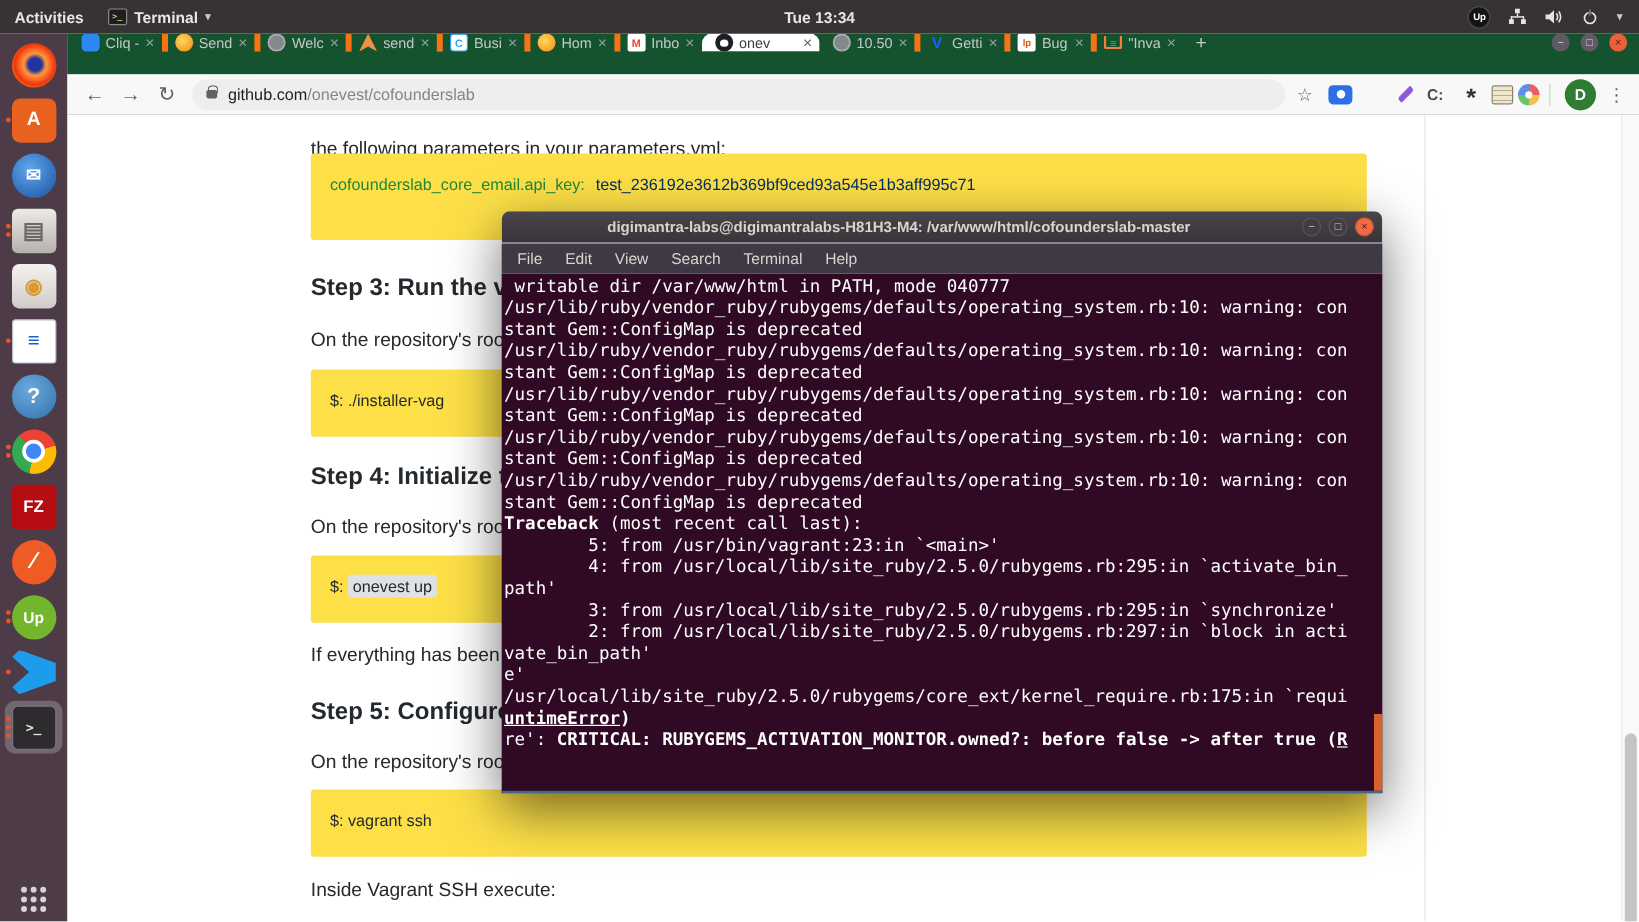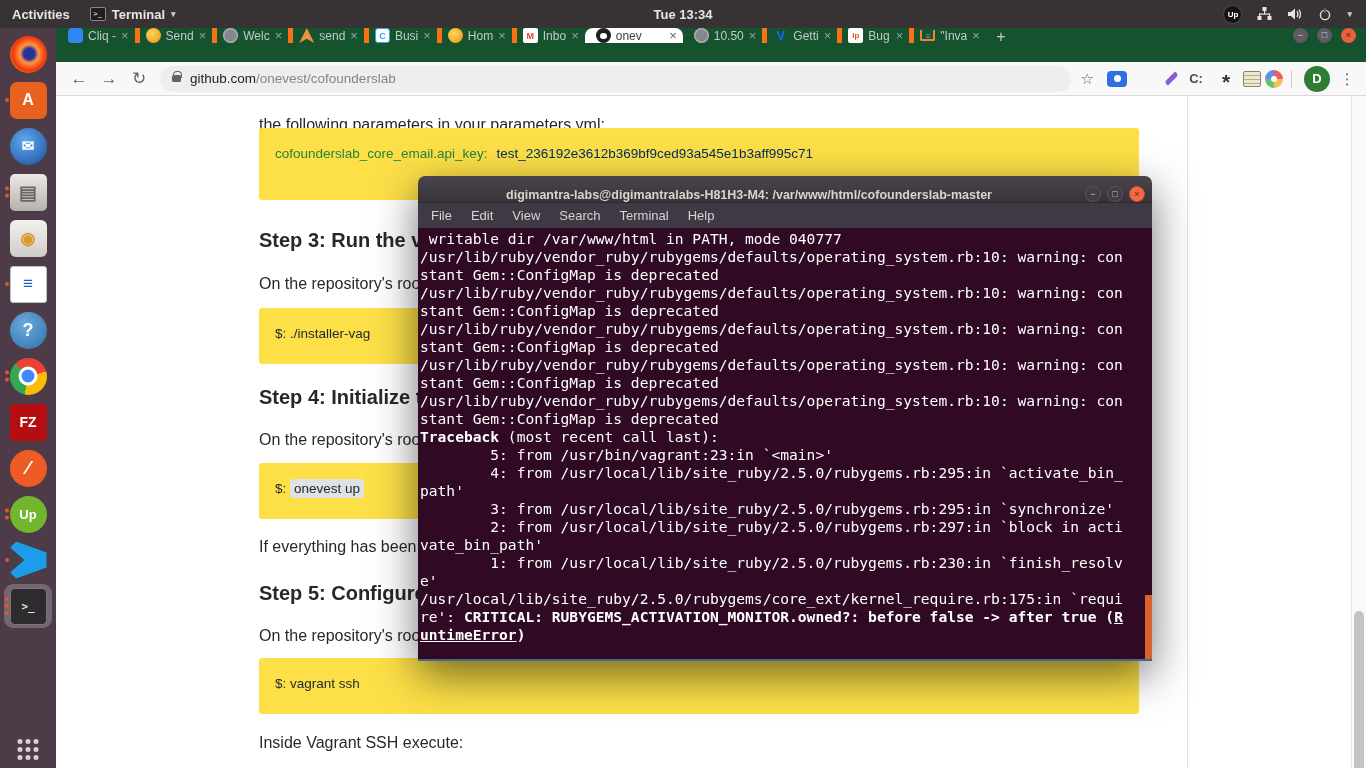--- a/index.html
+++ b/index.html
@@ -123,21 +123,21 @@
   .yml-key{color:#22863a}
   .yml-val{color:#032f62;margin-left:9px}
   .chip{background:#dfe1e4;border-radius:3px;padding:2px 4px}
   #pg-scrollbar{position:absolute;right:0;top:0;width:15px;height:672px;background:#fafafa;border-left:1px solid #e8e8e8}
   #pg-thumb{position:absolute;right:2px;top:515px;width:10px;height:170px;background:#c4c4c4;border-radius:5px}
 
   
   #terminal{position:absolute;left:418px;top:176px;width:734px;height:485px;z-index:50;
     box-shadow:0 14px 44px rgba(0,0,0,.55);border-radius:7px 7px 0 0}
   #term-titlebar{height:27px;background:linear-gradient(#4a454c,#393439);border-radius:7px 7px 0 0;
-    display:flex;align-items:flex-end;position:relative;border-bottom:1px solid #2c282c}
+    display:flex;align-items:center;position:relative;border-bottom:1px solid #2c282c}
   #term-title{position:absolute;left:0;right:72px;text-align:center;color:#d8d4cc;font-size:12.5px;font-weight:bold;white-space:nowrap}
   .term-btns{margin-left:auto;display:flex;gap:6px;padding-right:7px}
   .tbtn{width:16px;height:16px;border-radius:50%;background:#423d45;border:1px solid #59545b;color:#cfcac2;
     font-size:9px;display:flex;align-items:center;justify-content:center;line-height:1}
   .tbtn.close{background:#ef6a45;border-color:#c4532f;color:#5d1e0a}
   #term-menubar{height:25px;background:#3e3944;display:flex;align-items:center;gap:19px;padding-left:13px;font-size:13px;color:#d8d4ce}
   #term-body{height:433px;background:#300a24;color:#fff;font-family:"DejaVu Sans Mono","Liberation Mono",monospace;
     font-size:14.6px;line-height:18px;padding:2px 0 0 2px;overflow:hidden;position:relative;border-bottom:2px solid #42688c}
   .tline{white-space:pre}
   .tb{font-weight:bold}
@@ -430,21 +430,20 @@
         <div class="tline"><span class="">stant Gem::ConfigMap is deprecated</span></div>
         <div class="tline"><span class="">/usr/lib/ruby/vendor_ruby/rubygems/defaults/operating_system.rb:10: warning: con</span></div>
         <div class="tline"><span class="">stant Gem::ConfigMap is deprecated</span></div>
         <div class="tline"><span class="tb">Traceback</span><span class=""> (most recent call last):</span></div>
         <div class="tline"><span class="">        5: from /usr/bin/vagrant:23:in `&lt;main&gt;'</span></div>
         <div class="tline"><span class="">        4: from /usr/local/lib/site_ruby/2.5.0/rubygems.rb:295:in `activate_bin_</span></div>
         <div class="tline"><span class="">path'</span></div>
         <div class="tline"><span class="">        3: from /usr/local/lib/site_ruby/2.5.0/rubygems.rb:295:in `synchronize'</span></div>
         <div class="tline"><span class="">        2: from /usr/local/lib/site_ruby/2.5.0/rubygems.rb:297:in `block in acti</span></div>
         <div class="tline"><span class="">vate_bin_path'</span></div>
-        <div class="tline"><span class="">        1: from /usr/local/lib/site_ruby/2.5.0/rubygems.rb:230:in `finish_resolv</span></div>
         <div class="tline"><span class="">e'</span></div>
         <div class="tline"><span class="">/usr/local/lib/site_ruby/2.5.0/rubygems/core_ext/kernel_require.rb:175:in `requi</span></div>
+        <div class="tline"><span class="tb tu">untimeError</span><span class="tb">)</span></div>
         <div class="tline"><span class="">re': </span><span class="tb">CRITICAL: RUBYGEMS_ACTIVATION_MONITOR.owned?: before false -&gt; after true (</span><span class="tb tu">R</span></div>
-        <div class="tline"><span class="tb tu">untimeError</span><span class="tb">)</span></div>
       </div>
   </div>
 
 </div>
 
 </body></html>

